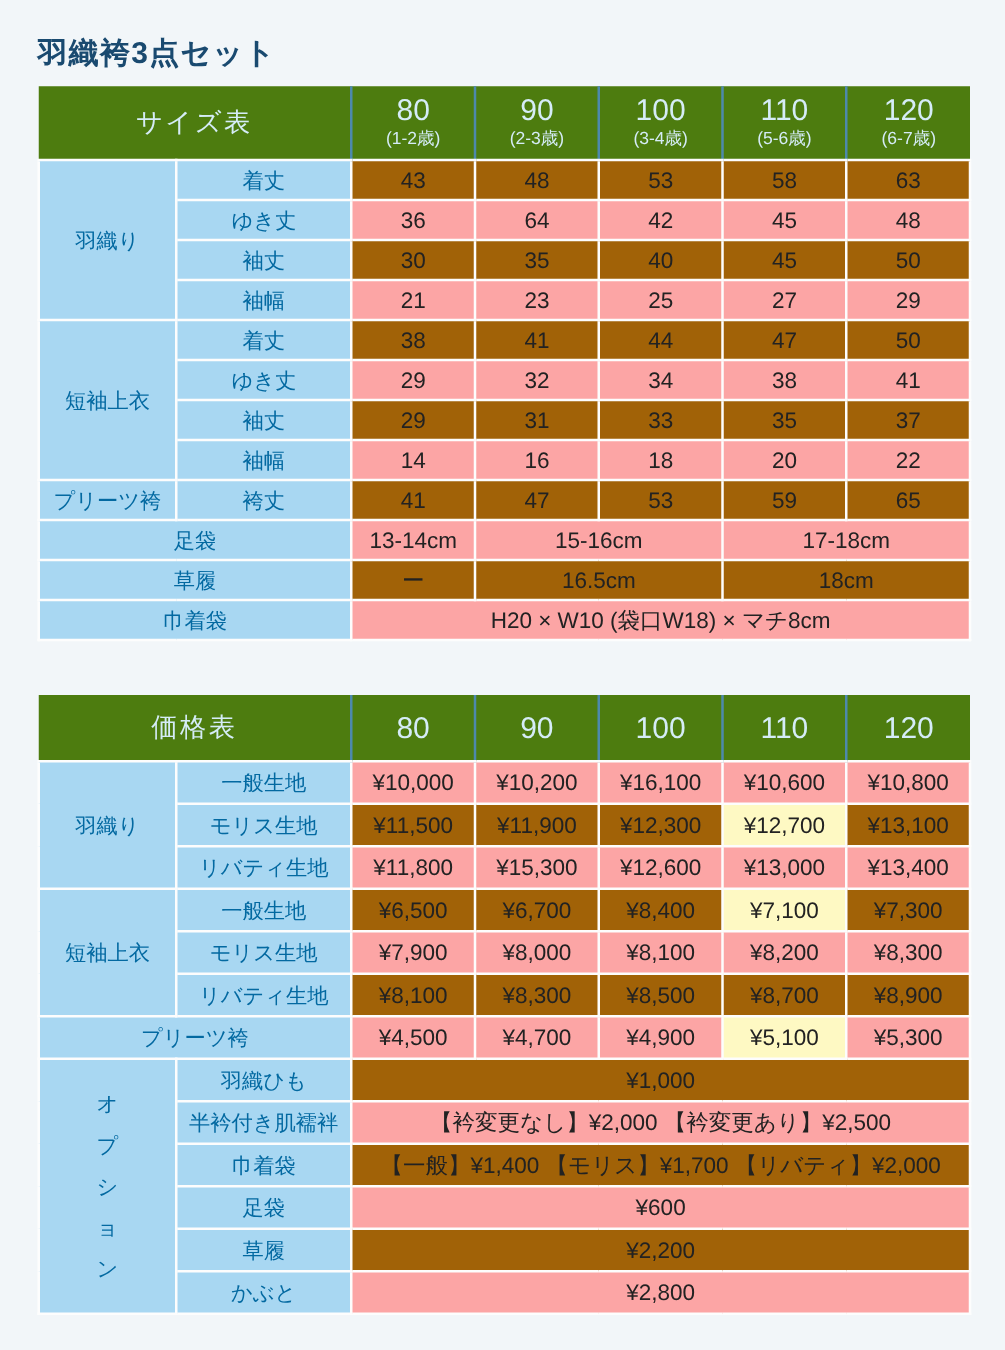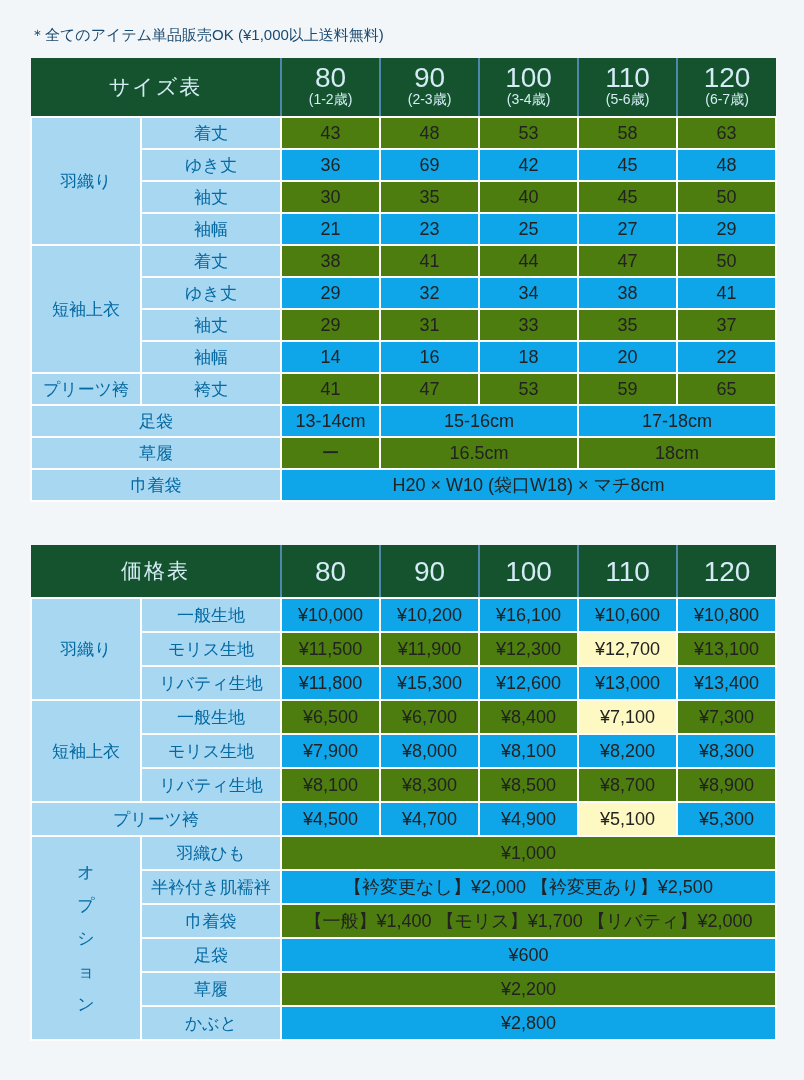--- a/index.html
+++ b/index.html
@@ -12,49 +12,49 @@
   .page { box-sizing:border-box; padding:26px 29px 0 30px; }
   .title-row { display:flex; justify-content:space-between; align-items:flex-end; margin-bottom:11px; }
   .page-title { margin:0; font-size:24px; font-weight:bold; color:#1a4a70; letter-spacing:1px; }
   .note { font-size:15px; color:#1a4a70; padding-bottom:2px; }
 
   table { border-collapse:collapse; table-layout:fixed; width:745px; }
   th,td { padding:0; text-align:center; vertical-align:middle; }
 
   
   thead th {
-    background:#14532d; color:#d5ecf7; font-weight:normal;
+    background:#4d7c0f; color:#d5ecf7; font-weight:normal;
     border-right:2px solid #4d89ac; border-bottom:2px solid #fdfdfd;
   }
   thead th:last-child { border-right:none; }
   .tcap { font-size:21px; letter-spacing:2px; }
-  .sz  { font-size:28px; line-height:27px; }
+  .sz  { font-size:24px; line-height:27px; }
   .age { font-size:14px; line-height:16px; padding-bottom:4px; }
   .size-table  thead th { height:58px; }
   .price-table thead th { height:52px;margin-left:36px; }
 
   
   tbody th, tbody td { border:2px solid #fdfdfd; }
   tbody th { background:#a8d7f2; color:#0369a1; font-weight:normal; font-size:17px; }
   tbody td { font-size:18px; color:#222; }
-  .g   { background:#0ea5e9;margin-top:28px; }
-  .wht { background:#4d7c0f; }
+  .g   { background:#fca5a5;margin-top:28px; }
+  .wht { background:#a16207; }
   .hl  { background:#fef9c3; }
   .size-table  tbody tr { height:32px; }
   .price-table tbody tr { height:34px; }
   .price-table { margin-top:43px; }
   .vert span { display:block; font-size:17px; line-height:33px; }
 </style>
 </head>
 <body>
 
 <div class="page">
 
   <div class="title-row">
-    <div class="note">＊全てのアイテム単品販売OK (¥1,000以上送料無料)</div>
+    <h1 class="page-title">羽織袴3点セット</h1>
   </div>
 
   <table class="size-table">
     <colgroup>
       <col style="width:110px">
         <col style="width:140px">
       <col style="width:99px">
         <col style="width:99px">
         <col style="width:99px">
         <col style="width:99px">
@@ -91,21 +91,21 @@
         <th>着丈</th>
         <td class="wht">43</td>
         <td class="wht">48</td>
         <td class="wht">53</td>
         <td class="wht">58</td>
         <td class="wht">63</td>
       </tr>
       <tr>
         <th>ゆき丈</th>
         <td class="g">36</td>
-        <td class="g">69</td>
+        <td class="g">64</td>
         <td class="g">42</td>
         <td class="g">45</td>
         <td class="g">48</td>
       </tr>
       <tr>
         <th>袖丈</th>
         <td class="wht">30</td>
         <td class="wht">35</td>
         <td class="wht">40</td>
         <td class="wht">45</td>

